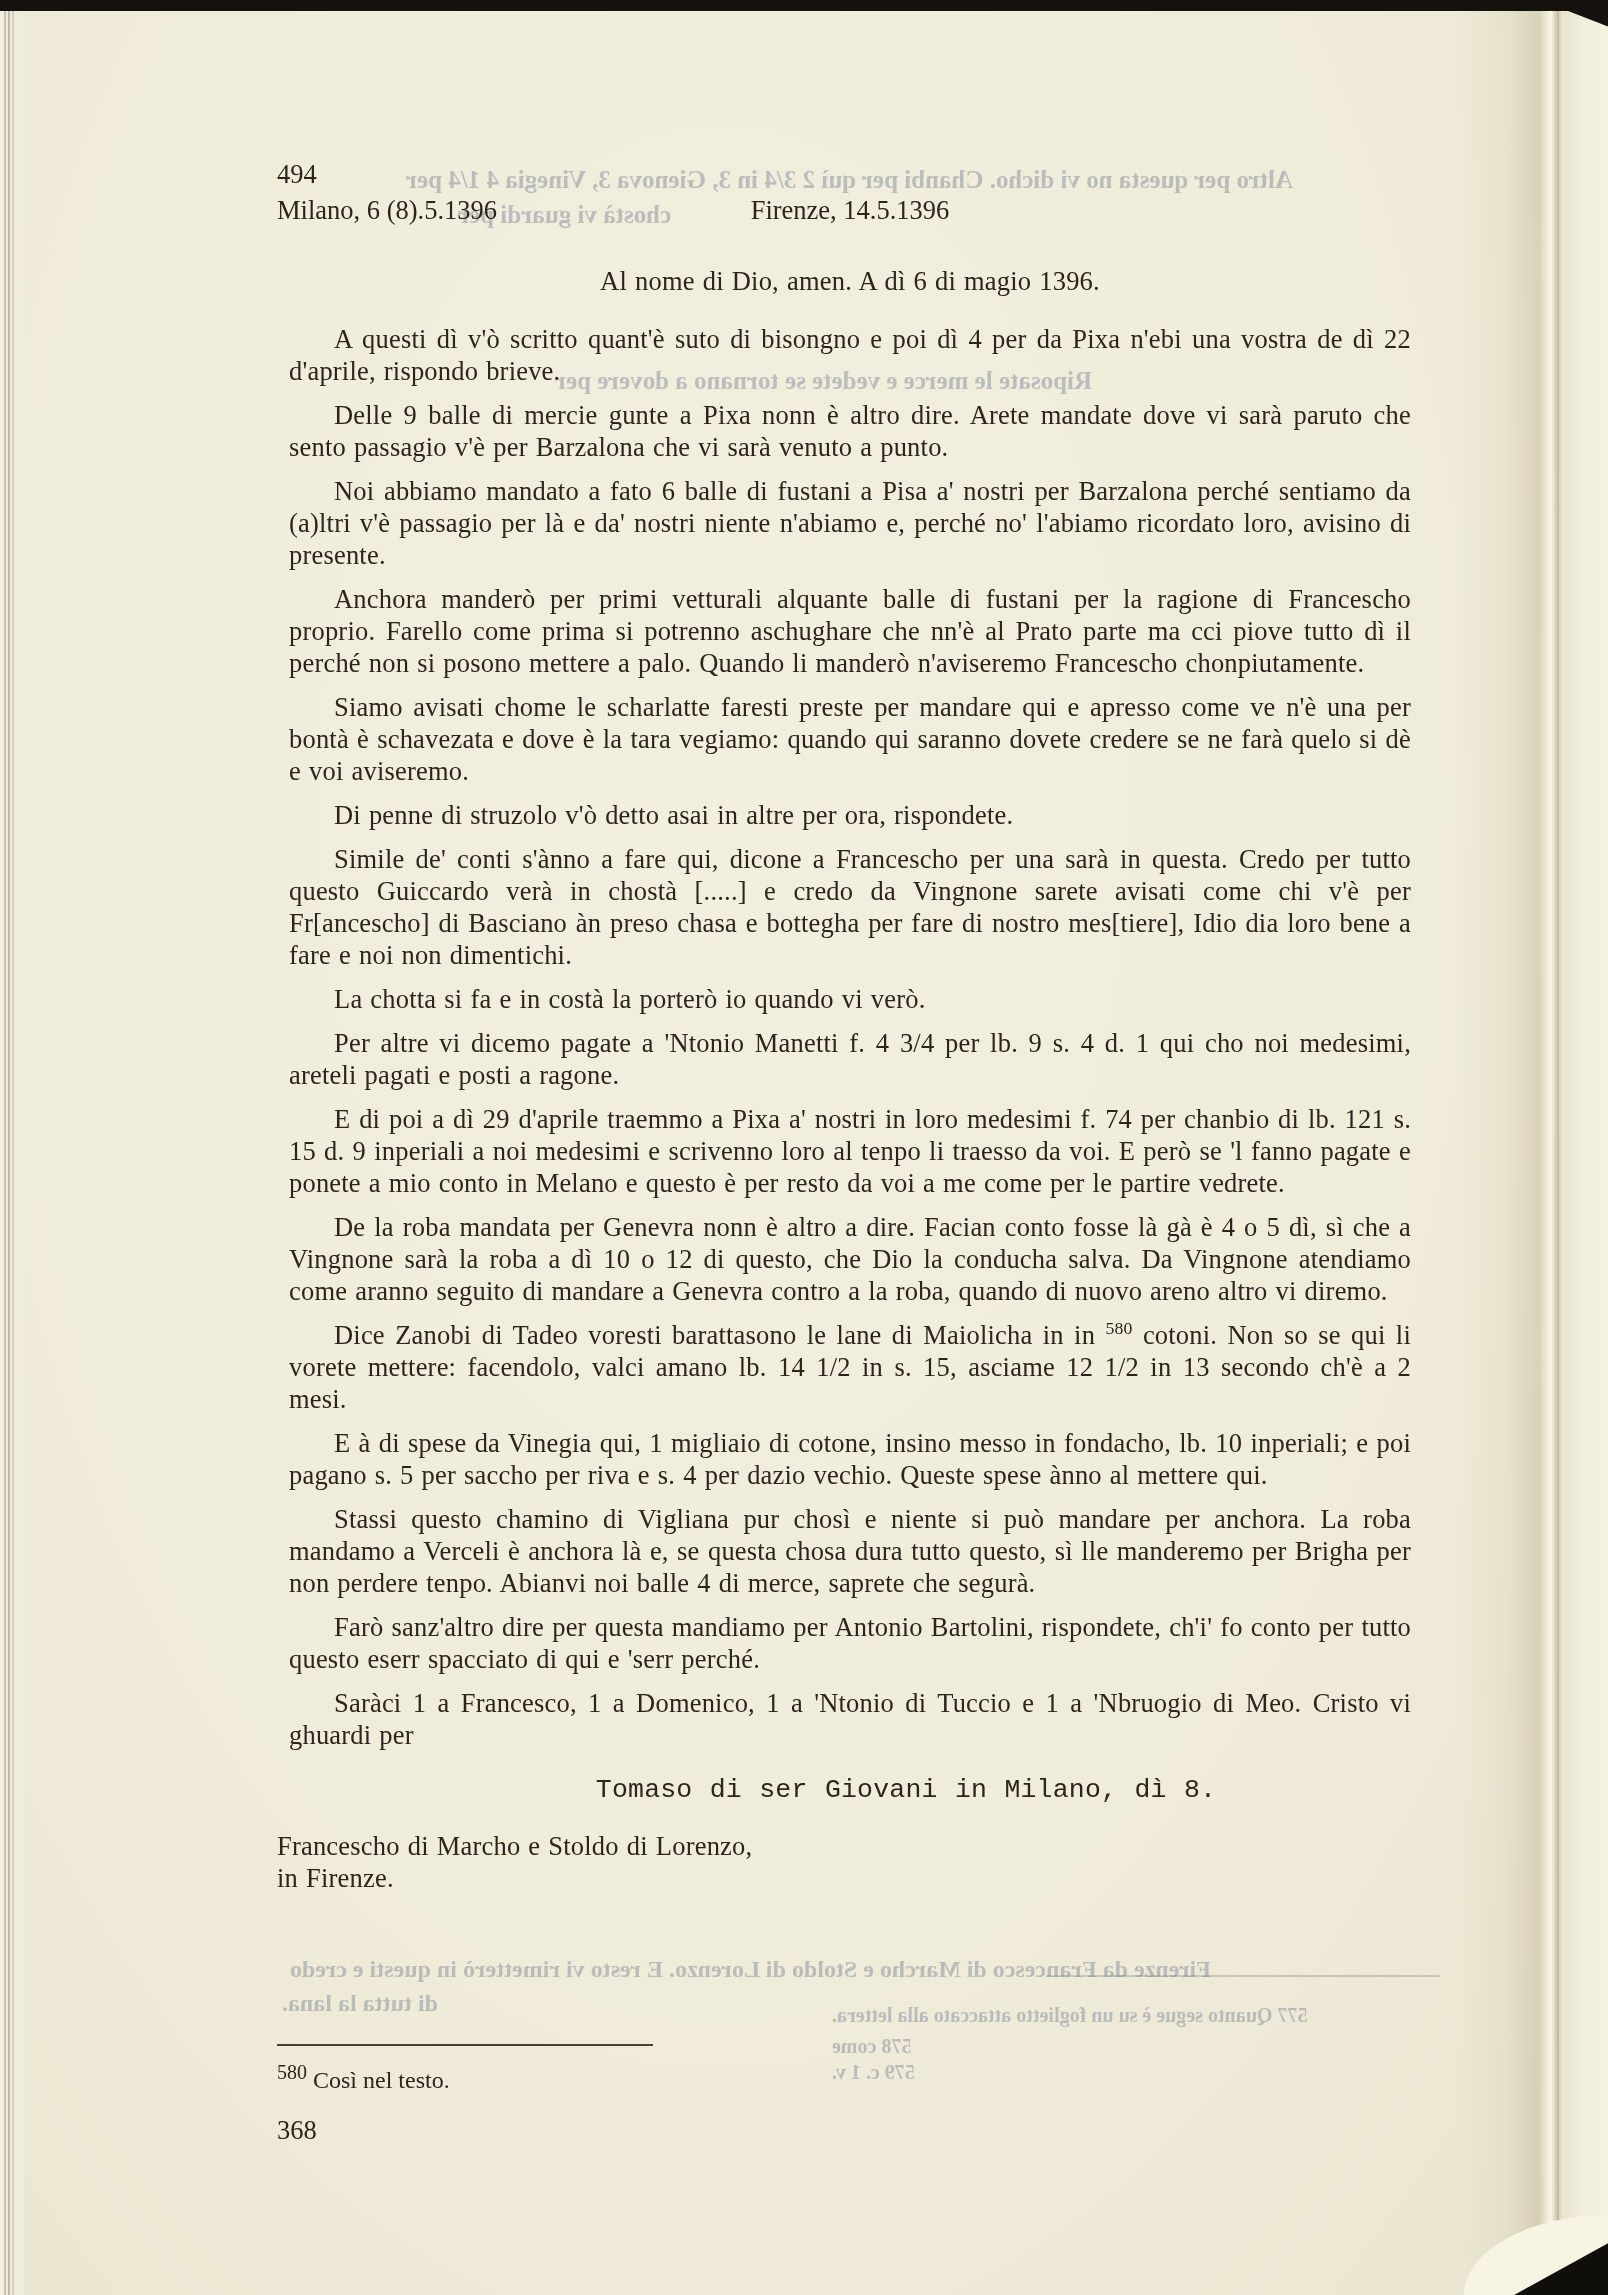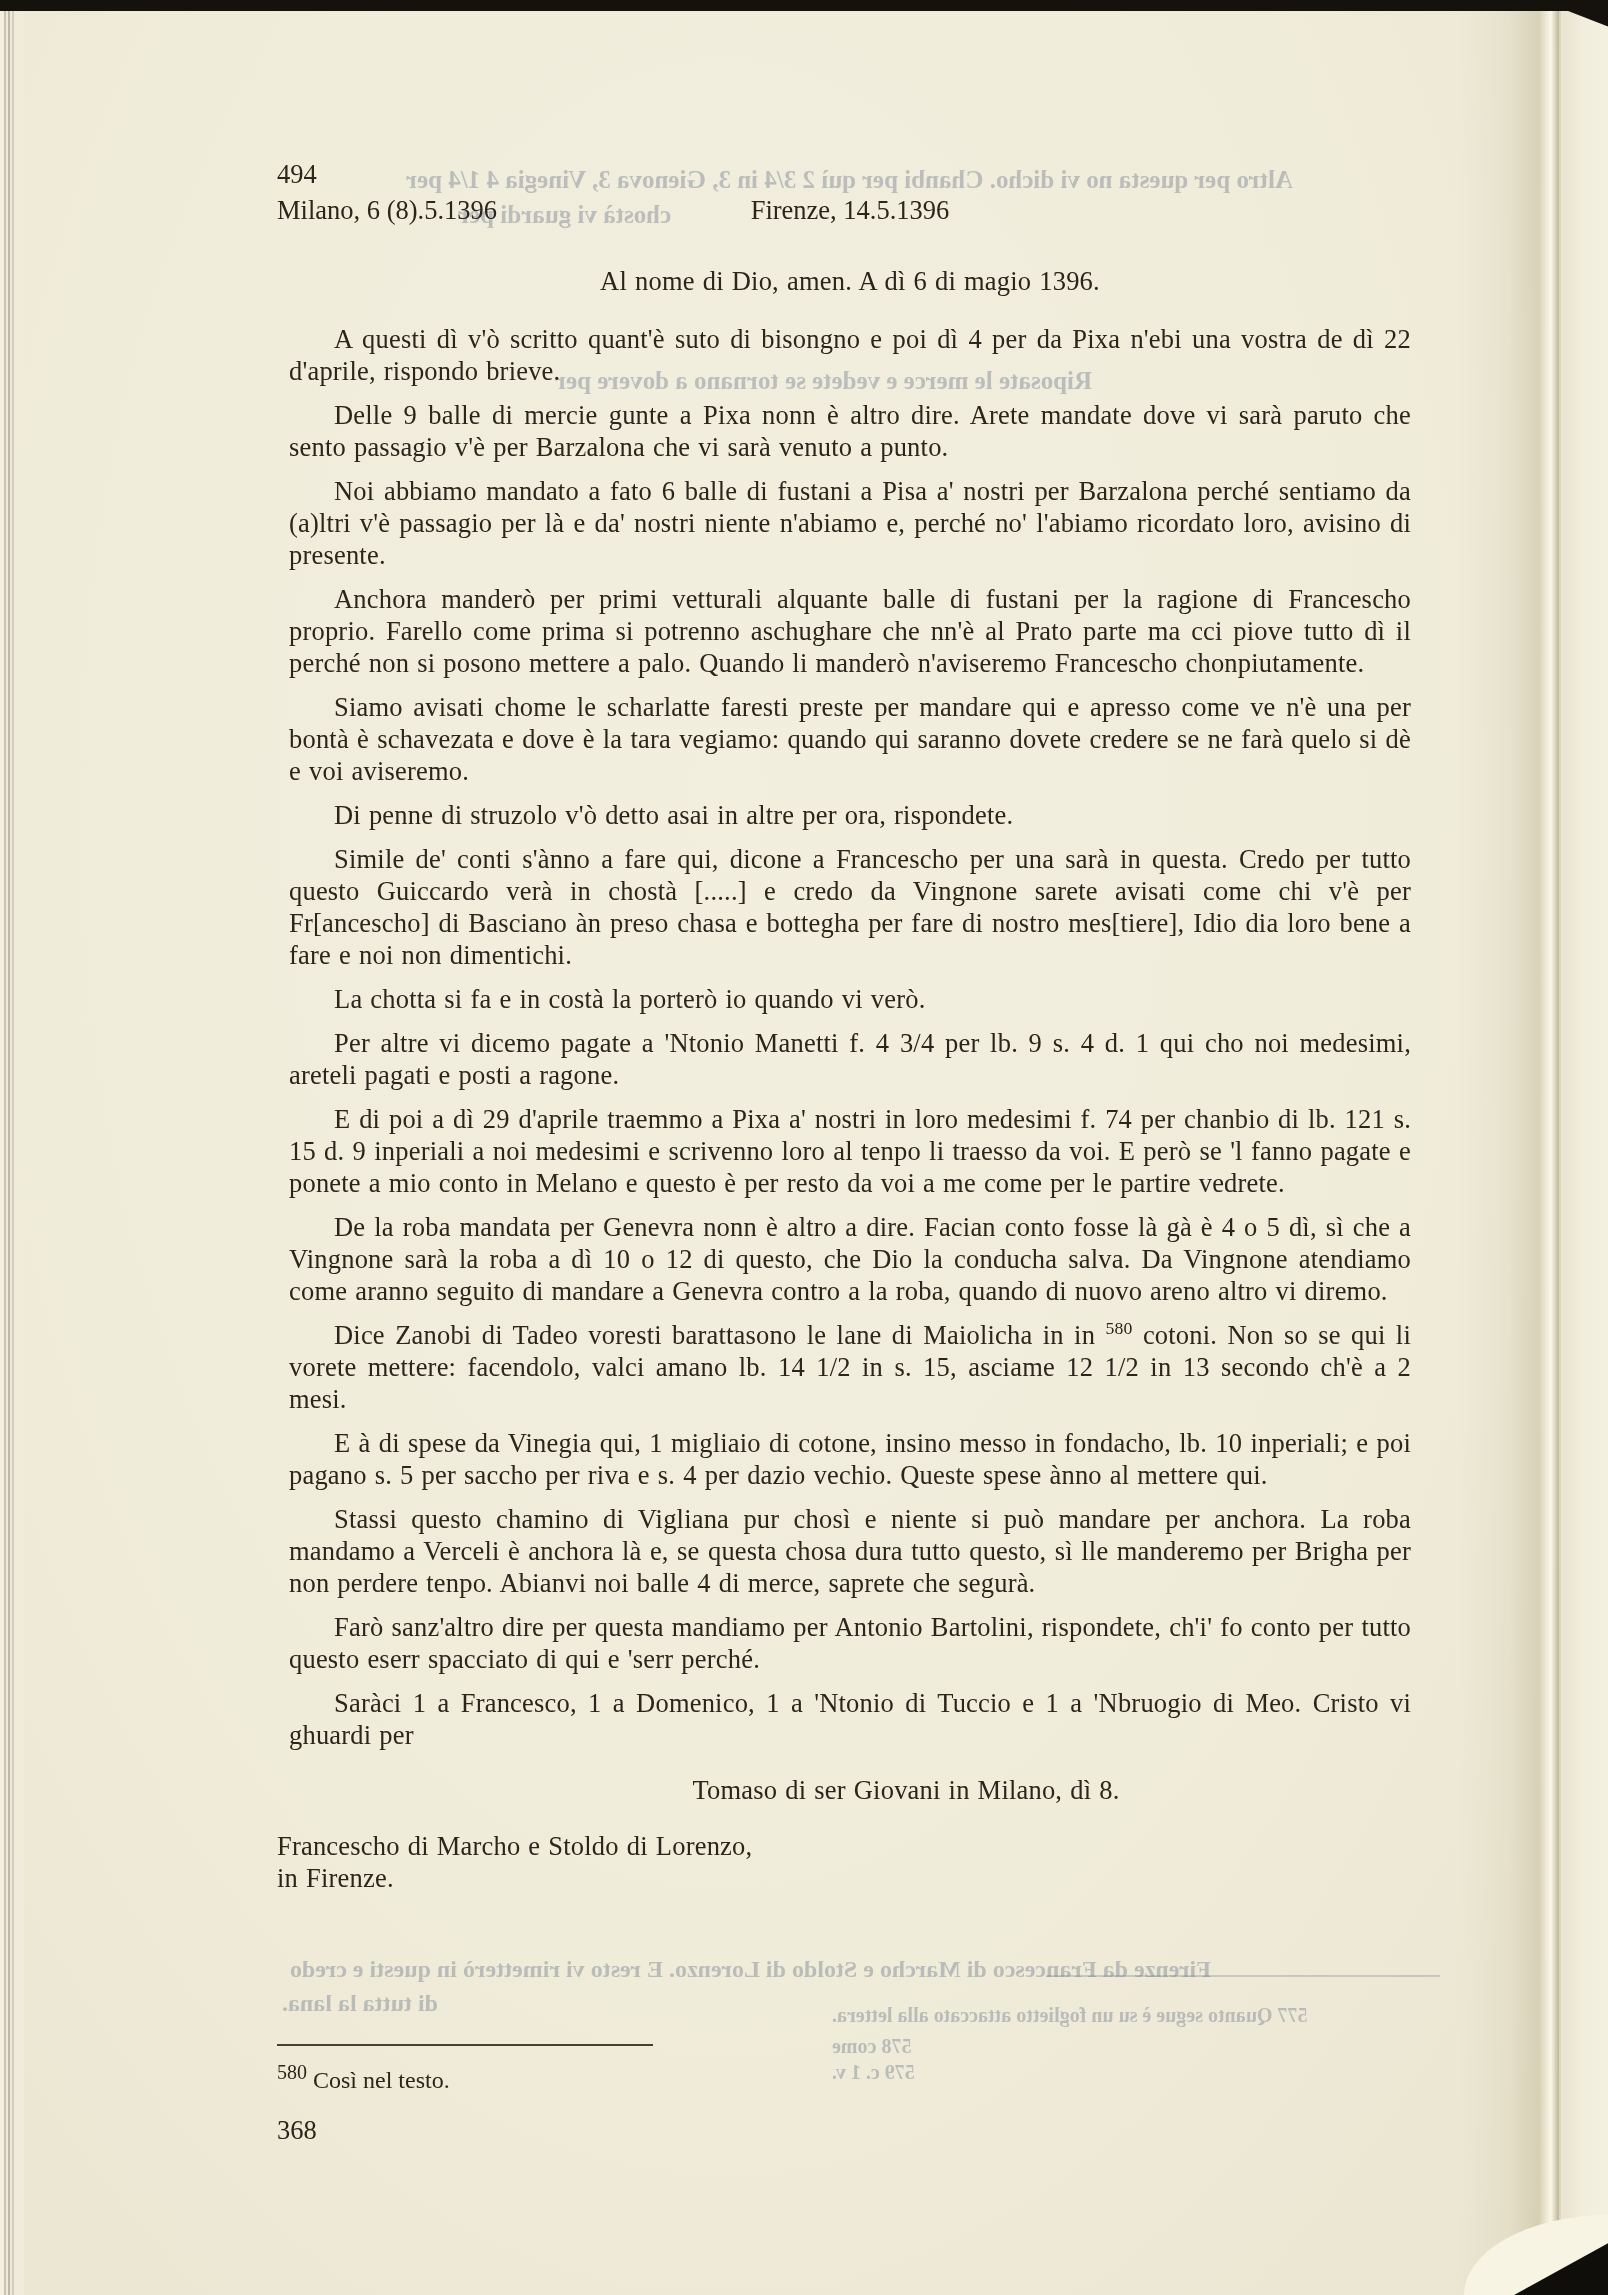--- a/index.html
+++ b/index.html
@@ -35,21 +35,21 @@
   
   .folio { position: absolute; left: 277px; top: 159px; width: 1146px; text-align: left; font-size: 26.5px; }
   .date-left  { position: absolute; left: 277px; top: 195px; font-size: 26.5px; }
   .date-right { position: absolute; left: 277px; top: 195px; width: 1146px; text-align: center; font-size: 26.5px; }
 
   .body-block { position: absolute; left: 277px; top: 265px; width: 1146px;
     font-size: 26.5px; line-height: 32px; text-align: justify; word-spacing: 1.2px; letter-spacing: 0.2px; }
   .salutation { margin: 0 0 26px 0; text-align: center; text-indent: 0; }
   .para { margin: 12px; text-indent: 45px; }
   .ref { font-size: 17.7px; line-height: 0; }
-  .signature { margin: 22.5px 0 0 0; text-align: center; text-indent: 0; transform: translateX(56px); }
+  .signature { margin: 22.5px 0 0 0; text-align: center; text-indent: 0; transform: translateX(56px); font-family: Liberation Mono, monospace; }
   .address { margin-top: 24px; text-align: left; }
 
   .fn-rule { position: absolute; left: 277px; top: 2044px; width: 376px; height: 2.4px; background: #46402f; }
   .footnote { position: absolute; left: 277px; top: 2061px; font-size: 24px; }
   .fn-num { font-size: 20px; }
   .pageno { position: absolute; left: 277px; top: 2115px; width: 1146px; text-align: left; font-size: 26.5px; }
 
   
   .bleed { position: absolute; transform: scaleX(-1); transform-origin: center;
     color: rgba(104,117,138,0.40); filter: blur(0.6px);

